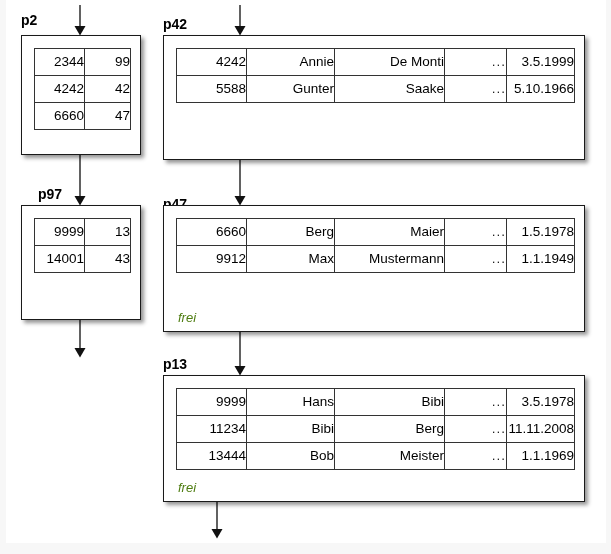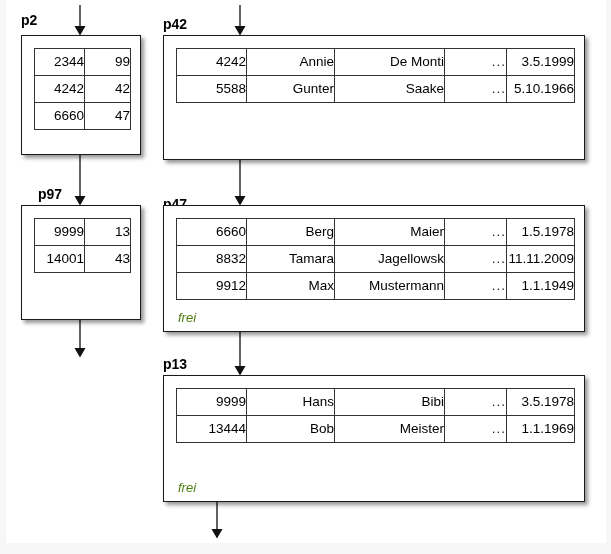--- a/index.html
+++ b/index.html
@@ -178,27 +178,20 @@
         </colgroup>
         <tbody>
           <tr>
             <td>6660</td>
             <td>Berg</td>
             <td>Maier</td>
             <td class="dots">...</td>
             <td>1.5.1978</td>
           </tr>
           <tr>
-            <td>8832</td>
-            <td>Tamara</td>
-            <td>Jagellowsk</td>
-            <td class="dots">...</td>
-            <td>11.11.2009</td>
-          </tr>
-          <tr>
             <td>9912</td>
             <td>Max</td>
             <td>Mustermann</td>
             <td class="dots">...</td>
             <td>1.1.1949</td>
           </tr>
         </tbody>
       </table>
       <div class="frei" style="left: 14px; top: 104px;">frei</div>
     </div>
@@ -214,20 +207,27 @@
         </colgroup>
         <tbody>
           <tr>
             <td>9999</td>
             <td>Hans</td>
             <td>Bibi</td>
             <td class="dots">...</td>
             <td>3.5.1978</td>
           </tr>
           <tr>
+            <td>11234</td>
+            <td>Bibi</td>
+            <td>Berg</td>
+            <td class="dots">...</td>
+            <td>11.11.2008</td>
+          </tr>
+          <tr>
             <td>13444</td>
             <td>Bob</td>
             <td>Meister</td>
             <td class="dots">...</td>
             <td>1.1.1969</td>
           </tr>
         </tbody>
       </table>
       <div class="frei" style="left: 14px; top: 104px;">frei</div>
     </div>

